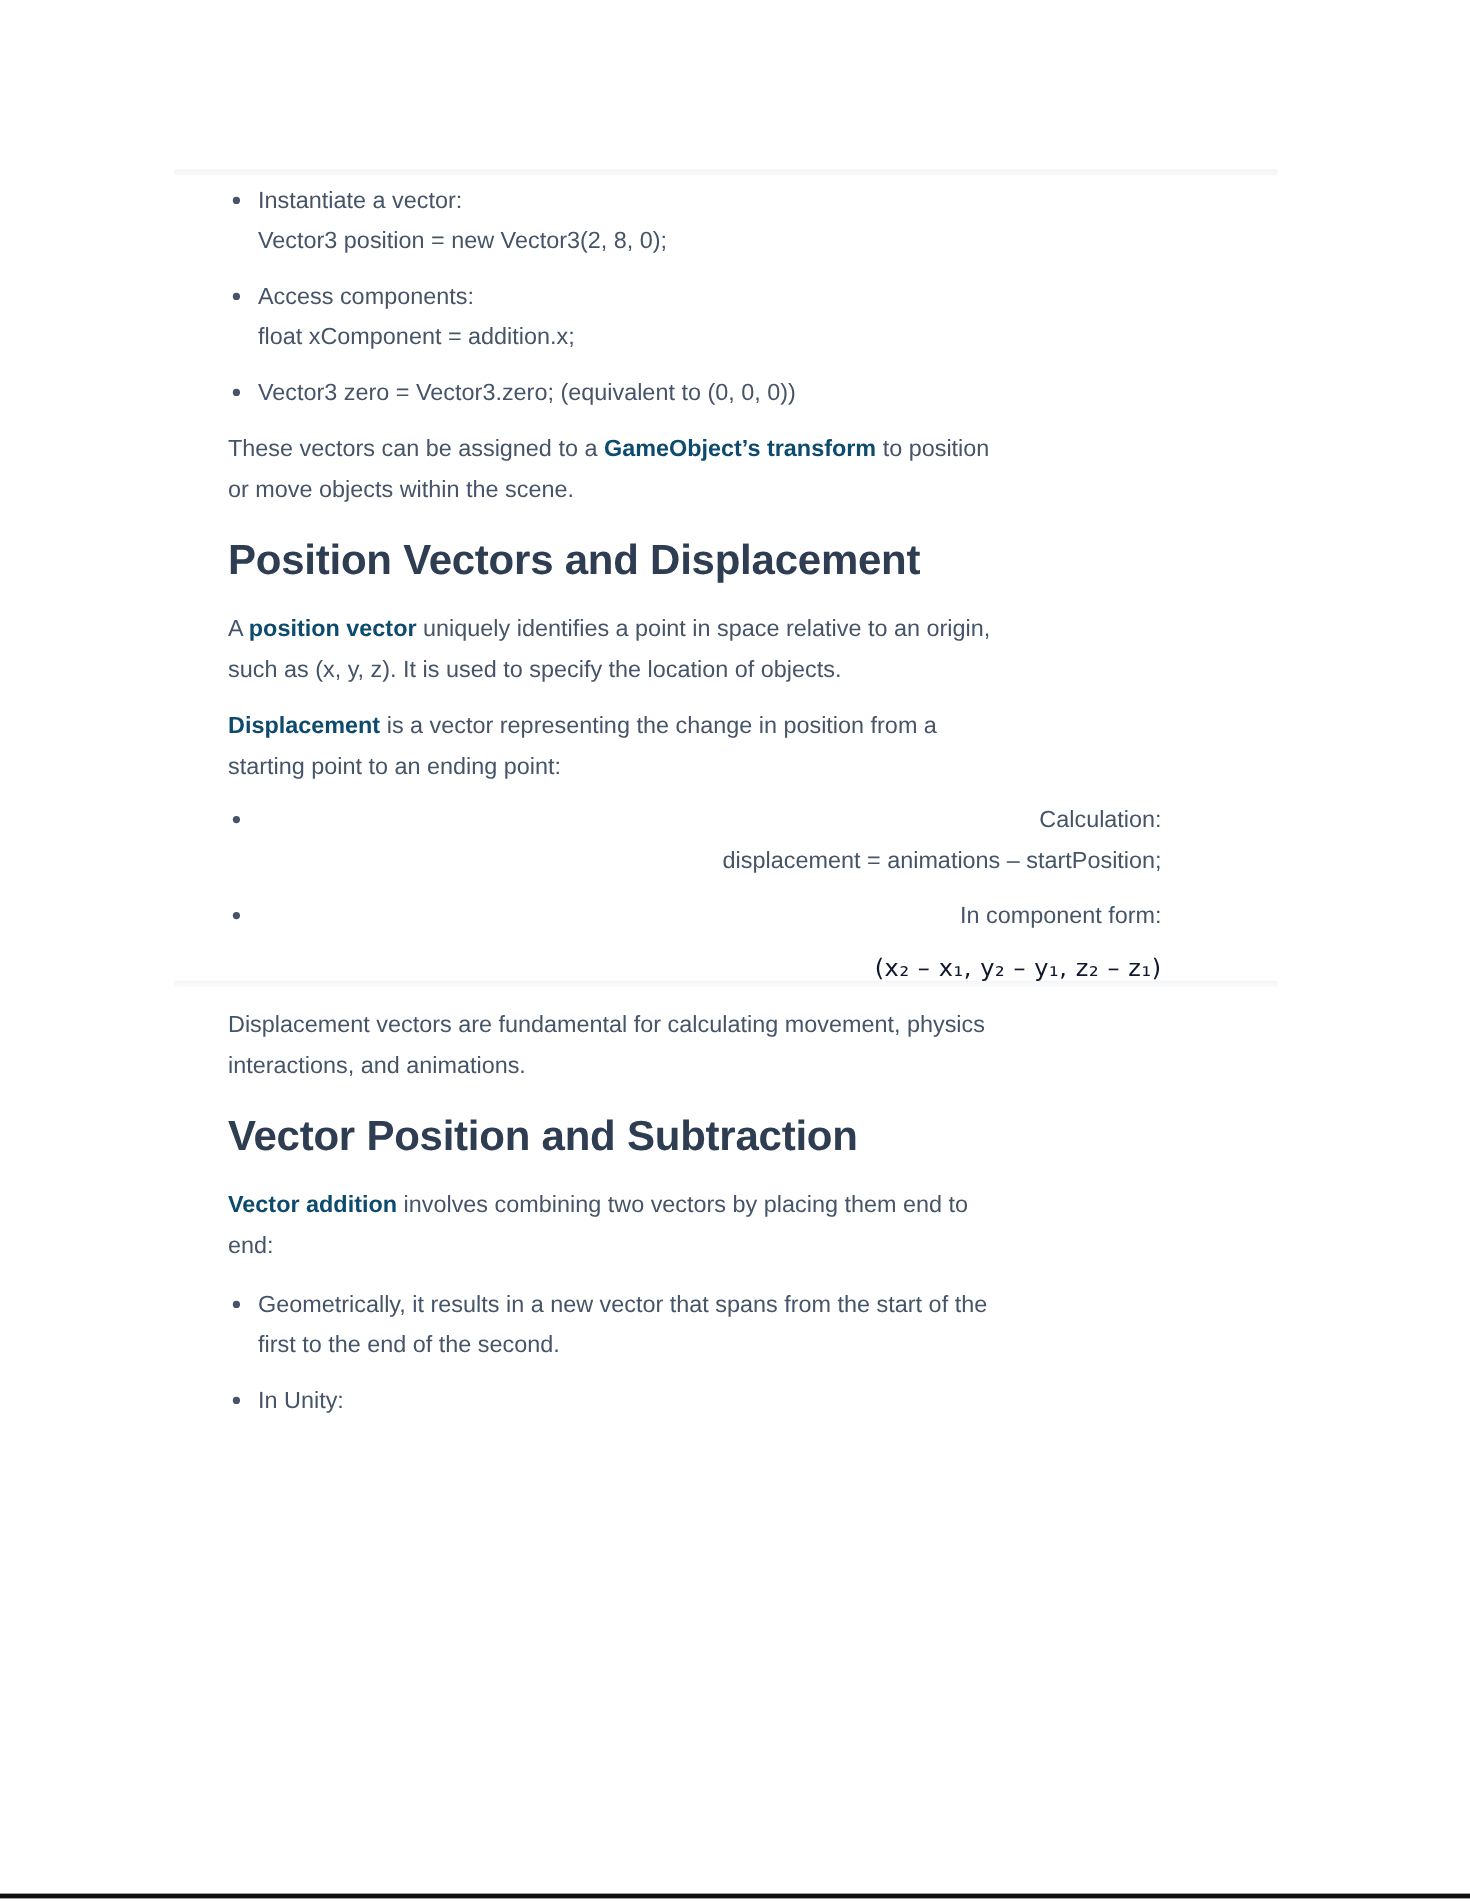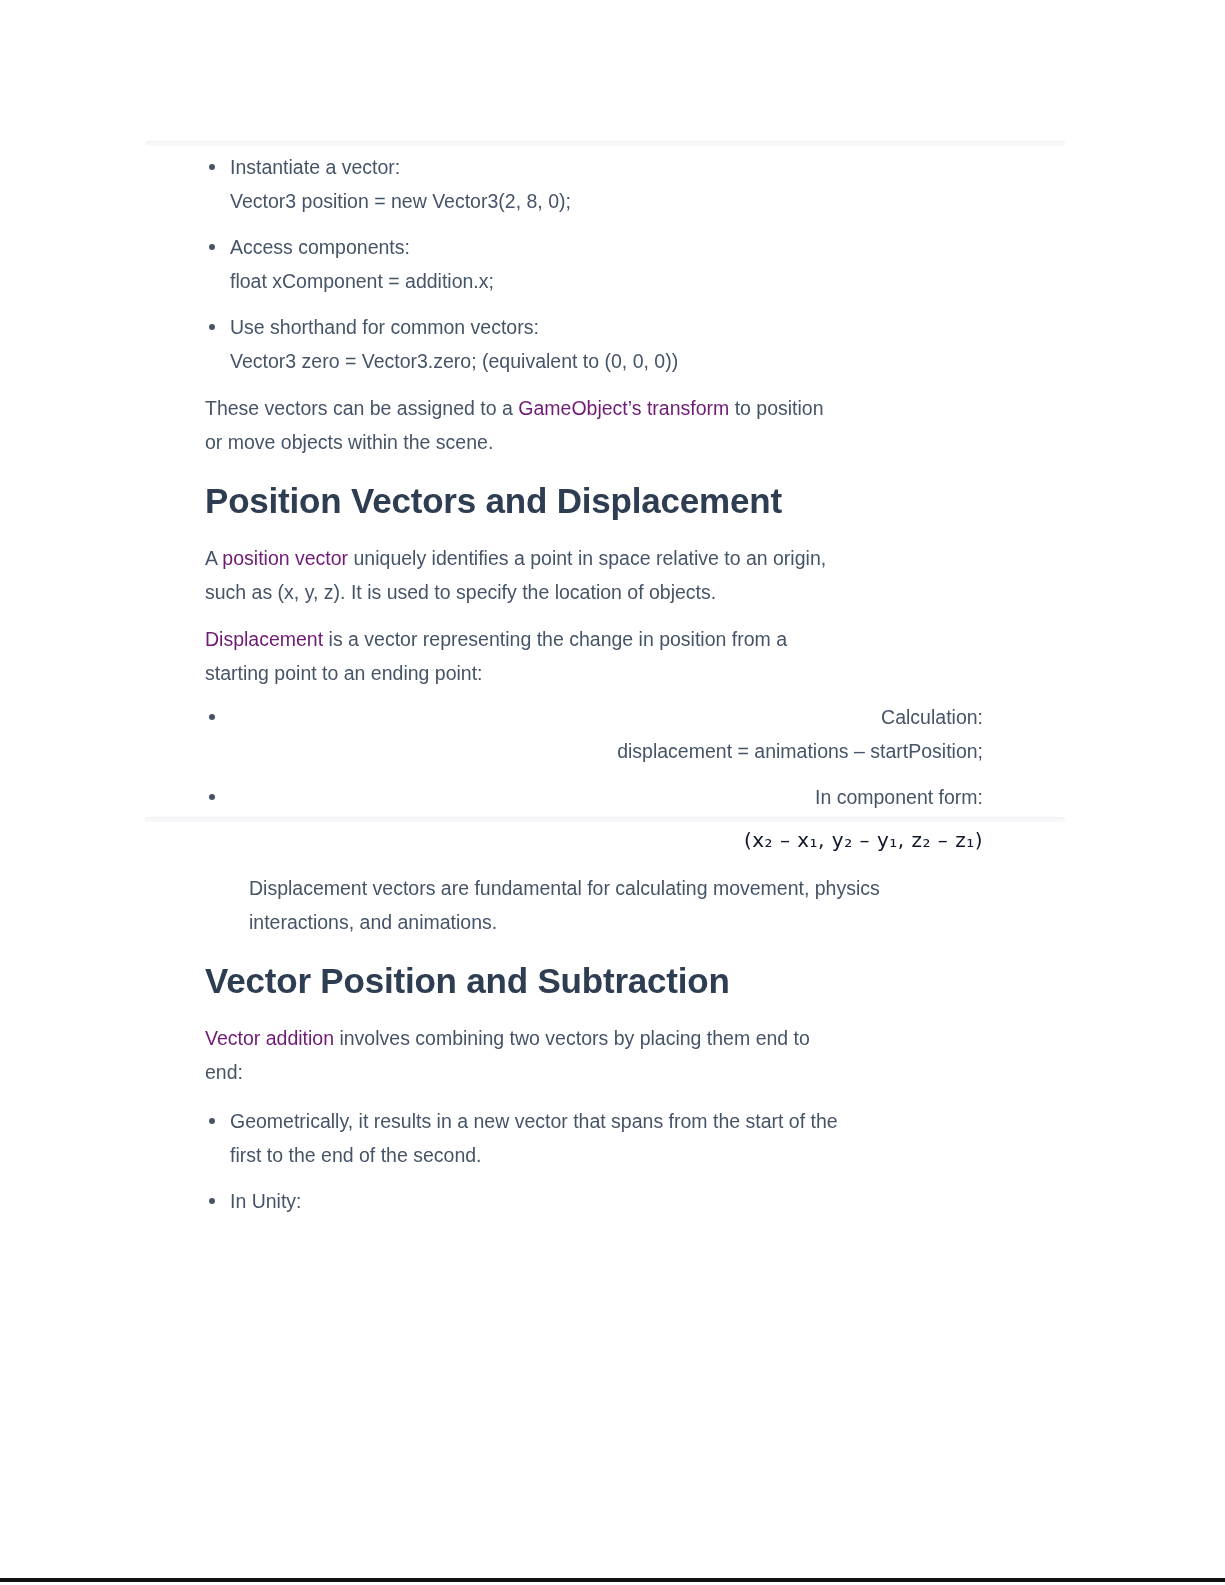--- a/index.html
+++ b/index.html
@@ -20,21 +20,21 @@
     height: 5px;
     border-radius: 3px;
     background: #f7f8fa;
     border-top: 1px solid #eef0f3;
   }
   .seam-1 { top: 141px; }
   .seam-2 { top: 817px; }
 
   .content {
     position: absolute;
-    left: 205px;
+    left: 190px;
     top: 150px;
     width: 778px;
     color: #465468;
     font-size: 19.5px;
     line-height: 34px;
   }
 
   .blist { list-style: none; }
   .blist li { position: relative; padding-left: 25px; }
   .blist li + li { margin-top: 12px; }
@@ -44,21 +44,21 @@
     left: 4px;
     top: 14px;
     width: 6px;
     height: 6px;
     border-radius: 50%;
     background: #465468;
   }
 
   .li-label, .li-code, .para { white-space: pre-line; }
 
-  .para strong, .li-label strong { color: #701a75; font-weight: 400; }
+  .para strong, .li-label strong { color: #0c4a6e; font-weight: 700; }
 
   h2 {
     font-size: 35px;
     line-height: 40px;
     font-weight: 700;
     color: #2e3d51;
     letter-spacing: -0.2px;
   }
 
   .li-formula {
@@ -66,21 +66,21 @@
     font-family: "DejaVu Sans", sans-serif;
     font-size: 20px;
     line-height: 34px;
     color: #0f172a;
     font-weight: 500;
     letter-spacing: 0.5px;
   }
 
   .mt-10 { margin-top: 10px; text-align: right; }
   .mt-13 { margin-top: 13px; }
-  .mt-14 { margin-top: 14px; margin-left: 44px; }
+  .mt-14 { margin-top: 14px; }
   .mt-15 { margin-top: 15px; }
   .mt-20 { margin-top: 20px; }
   .mt-22 { margin-top: 22px; }
 
   .bottom-bar {
     position: absolute;
     left: 0;
     top: 1578px;
     width: 1225px;
     height: 4px;
@@ -100,21 +100,20 @@
     <ul class="blist">
       <li>
         <div class="li-label">Instantiate a vector:</div>
         <div class="li-code">Vector3 position = new Vector3(2, 8, 0);</div>
       </li>
       <li>
         <div class="li-label">Access components:</div>
         <div class="li-code">float xComponent = addition.x;</div>
       </li>
       <li>
-        <div class="li-label">Use shorthand for common vectors:</div>
         <div class="li-code">Vector3 zero = Vector3.zero; (equivalent to (0, 0, 0))</div>
       </li>
     </ul>
 
     <p class="para mt-13"><span>These vectors can be assigned to a </span><strong>GameObject’s transform</strong><span> to position
 or move objects within the scene.</span></p>
 
     <h2 class="mt-22">Position Vectors and Displacement</h2>
 
     <p class="para mt-20"><span>A </span><strong>position vector</strong><span> uniquely identifies a point in space relative to an origin,

